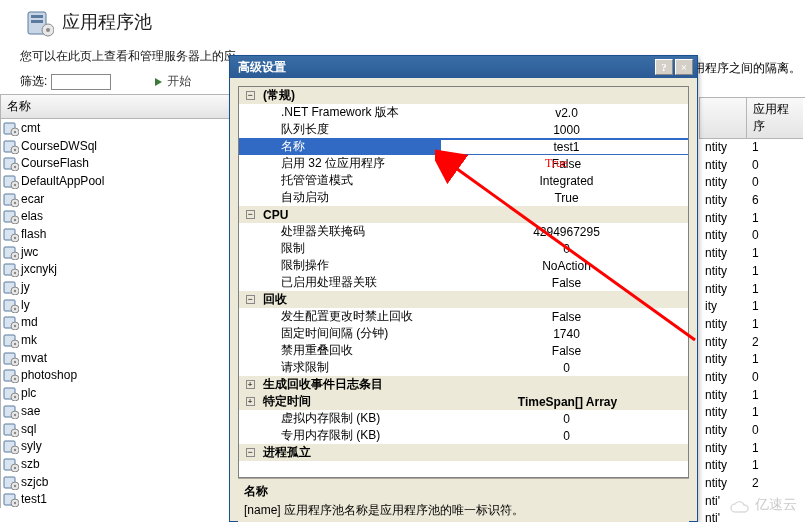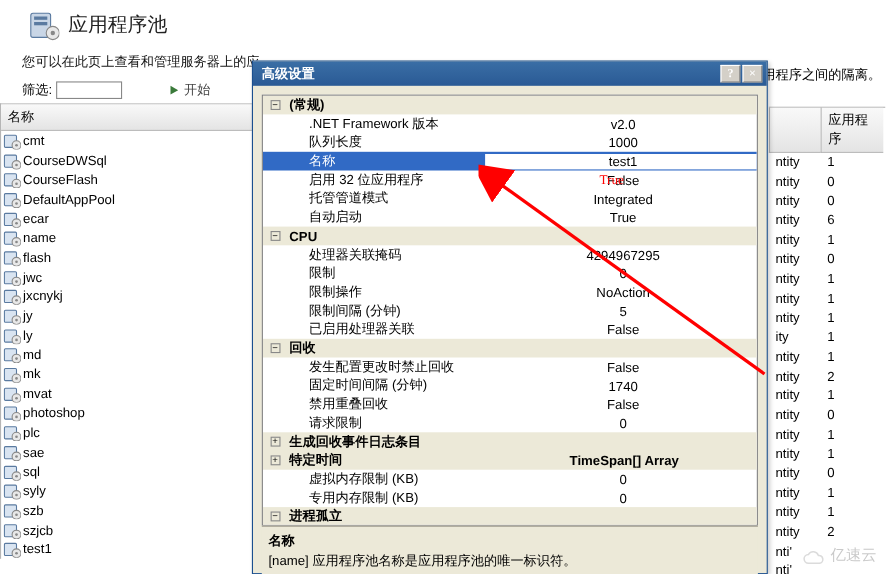--- a/index.html
+++ b/index.html
@@ -148,21 +148,21 @@
               <circle cx="12" cy="12" r="1.2" fill="#888"></circle>
             </svg></span>
           <span class="pool-name">ecar</span>
         </div>
         <div class="pool-row">
           <span class="pool-icon"><svg viewBox="0 0 16 16" width="16" height="16">
               <rect x="1" y="3" width="11" height="11" rx="1" fill="#d9e4f1" stroke="#5a7aa0"></rect>
               <circle cx="12" cy="12" r="4" fill="#e8e8e8" stroke="#888"></circle>
               <circle cx="12" cy="12" r="1.2" fill="#888"></circle>
             </svg></span>
-          <span class="pool-name">name</span>
+          <span class="pool-name">elas</span>
         </div>
         <div class="pool-row">
           <span class="pool-icon"><svg viewBox="0 0 16 16" width="16" height="16">
               <rect x="1" y="3" width="11" height="11" rx="1" fill="#d9e4f1" stroke="#5a7aa0"></rect>
               <circle cx="12" cy="12" r="4" fill="#e8e8e8" stroke="#888"></circle>
               <circle cx="12" cy="12" r="1.2" fill="#888"></circle>
             </svg></span>
           <span class="pool-name">flash</span>
         </div>
         <div class="pool-row">
@@ -454,25 +454,20 @@
             <span class="pg-name">限制</span>
             <span class="pg-val">0</span>
           </div>
           <div class="pg-row pg-indent">
             <span class="pg-exp"></span>
             <span class="pg-name">限制操作</span>
             <span class="pg-val">NoAction</span>
           </div>
           <div class="pg-row pg-indent">
             <span class="pg-exp"></span>
-            <span class="pg-name">限制间隔 (分钟)</span>
-            <span class="pg-val">5</span>
-          </div>
-          <div class="pg-row pg-indent">
-            <span class="pg-exp"></span>
             <span class="pg-name">已启用处理器关联</span>
             <span class="pg-val">False</span>
           </div>
           <div class="pg-row pg-cat">
             <span class="pg-exp">
               <span class="pg-exp-box">−</span>
             </span>
             <span class="pg-name">回收</span>
             <span class="pg-val"></span>
           </div>

